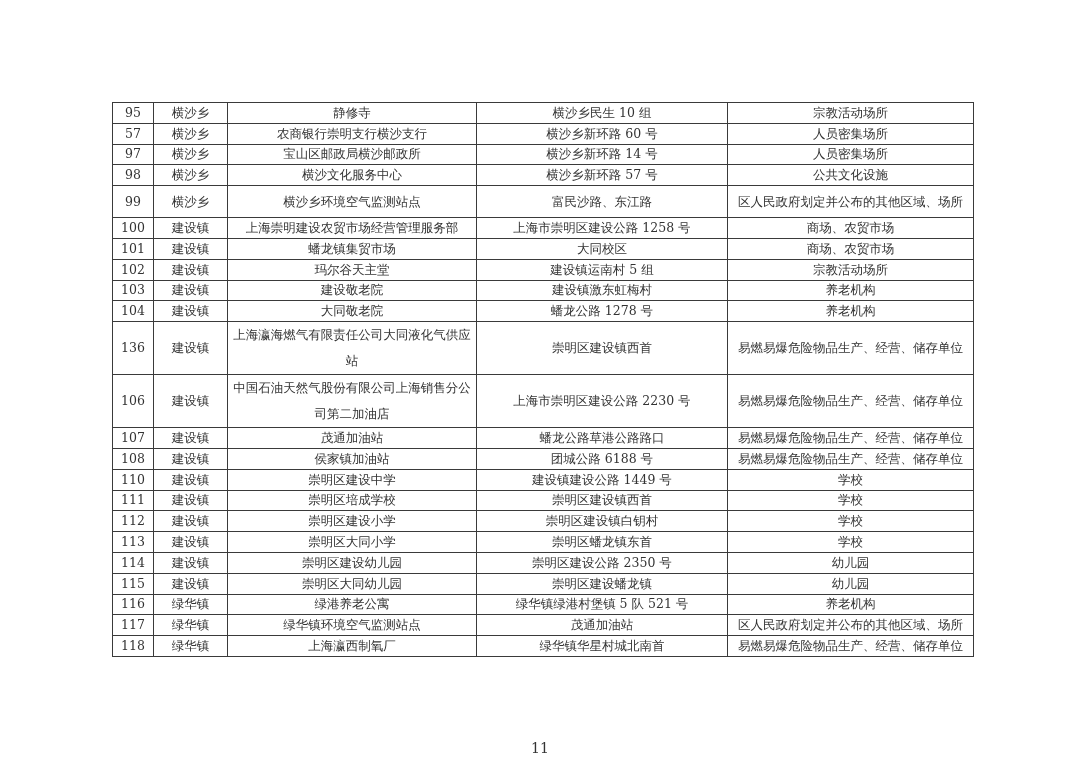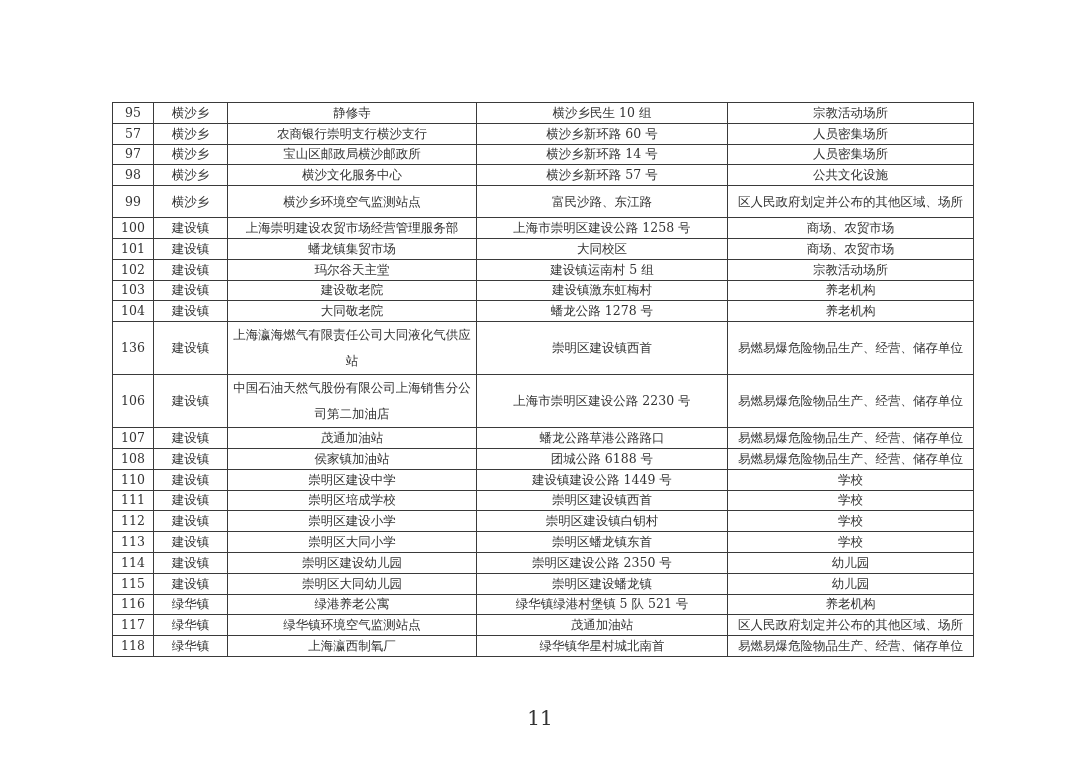--- a/index.html
+++ b/index.html
@@ -45,23 +45,23 @@
   table.registry tr.two-line td { height: 38px; }
   table.registry td.wrap { white-space: normal; line-height: 26px; }
   col.c-no { width: 41px; }
   col.c-town { width: 74px; }
   col.c-name { width: 249px; }
   col.c-addr { width: 251px; }
   col.c-type { width: 246px; }
   .page-number {
     position: absolute;
     left: 0; width: 1080px;
-    top: 706px;
+    top: 740px;
     text-align: center;
-    font-size: 20px;
+    font-size: 14px;
     color: #333;
   }
 </style>
 </head>
 <body>
 
 <div class="page">
   <table class="registry">
     <colgroup>
       <col class="c-no">

